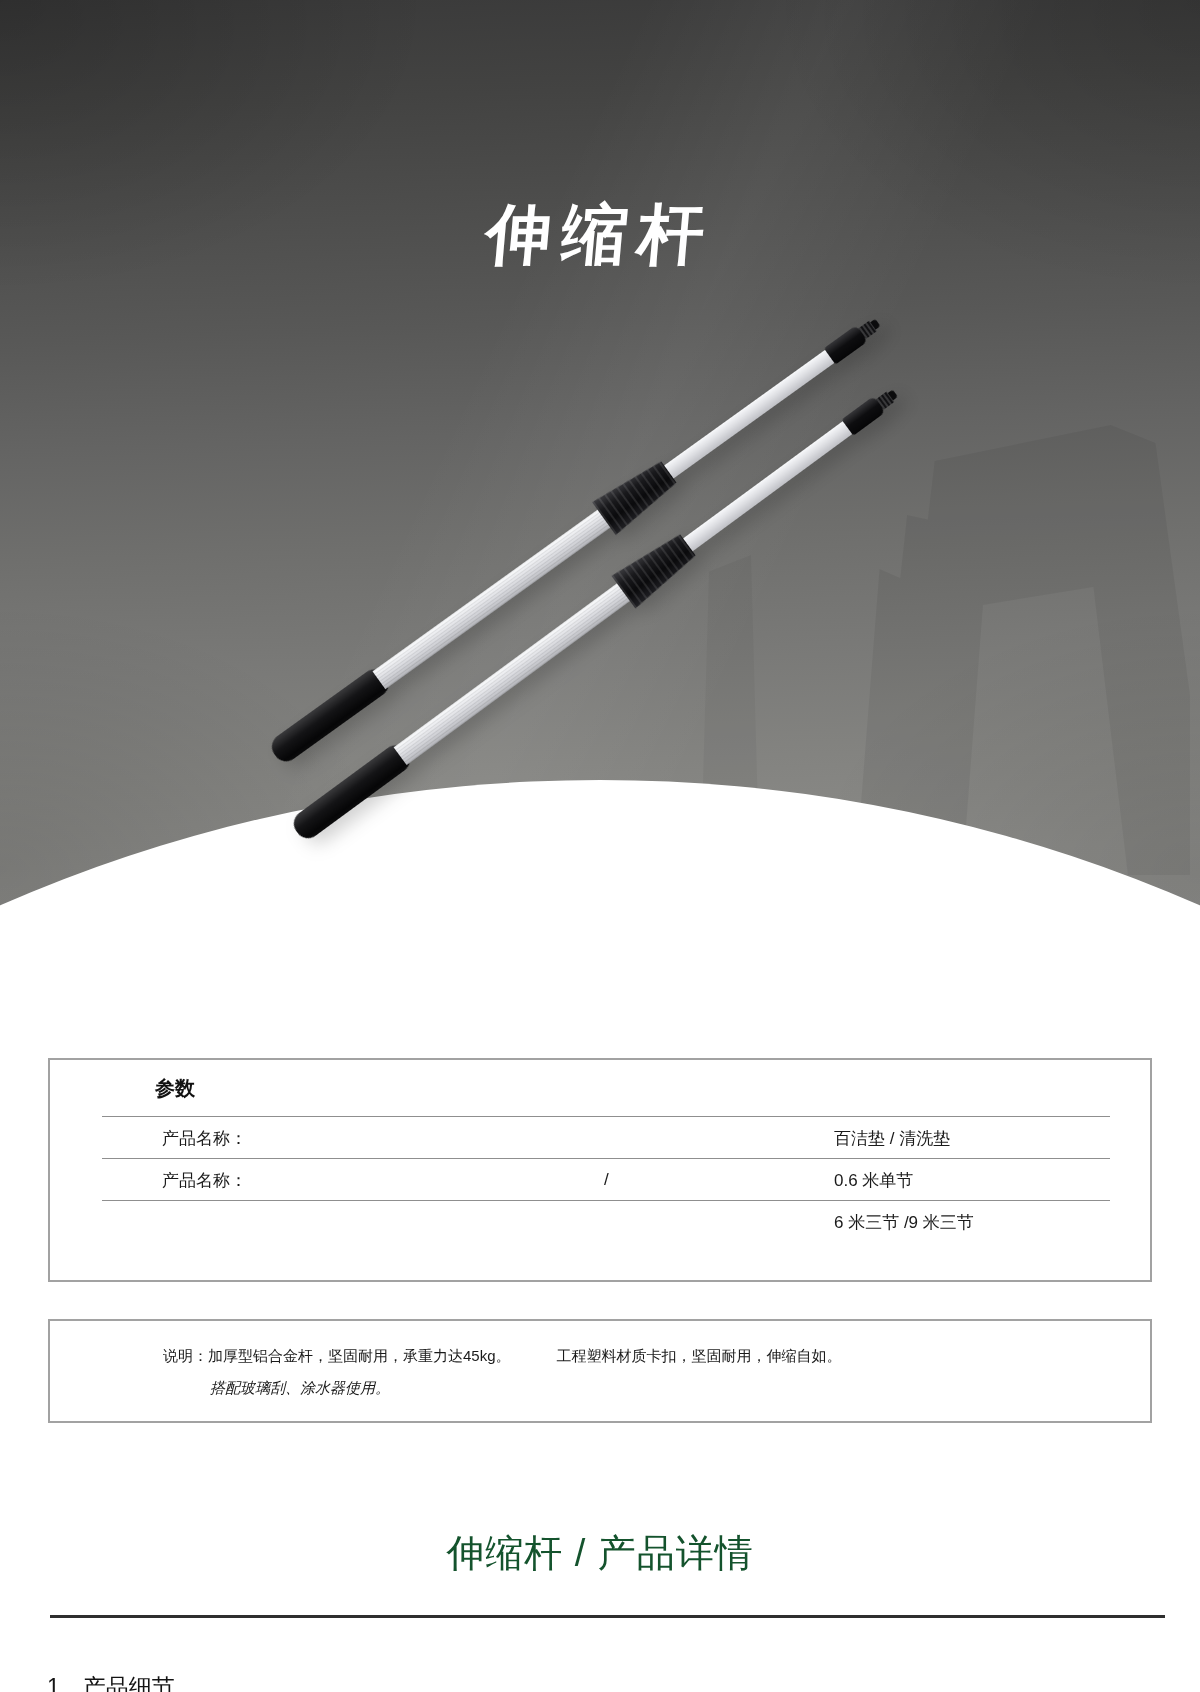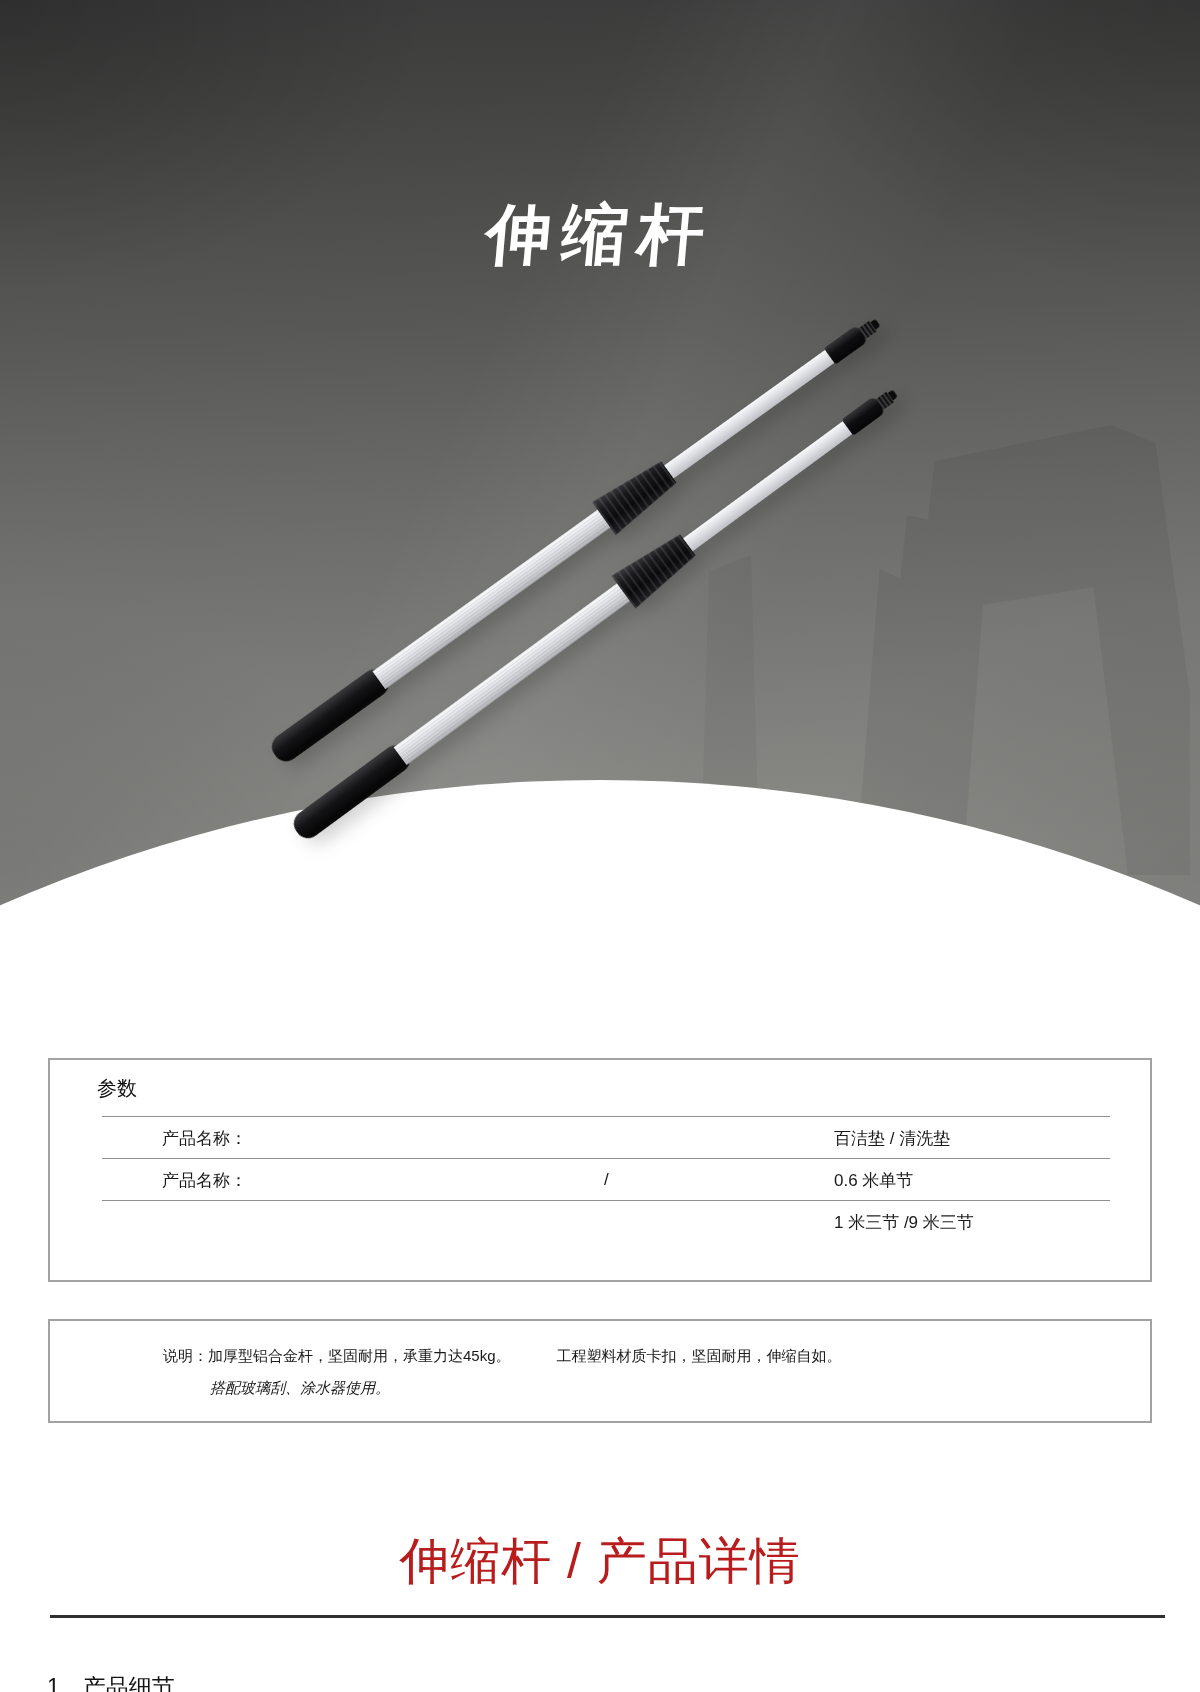--- a/index.html
+++ b/index.html
@@ -79,22 +79,22 @@
       repeating-linear-gradient(90deg, rgba(255,255,255,0.16) 0 2px, rgba(255,255,255,0) 2px 4px),
       #121214;
   }
   .p-tip-cap{width:6px;height:9px;flex:none;background:#0b0b0c;border-radius:0 3px 3px 0;}
   
   .spec-box{
     position:absolute;left:48px;top:1058px;width:1100px;height:220px;
     border:2px solid #a2a2a2;background:#fff;box-sizing:content-box;
   }
   .spec-head{
-    height:56px;display:flex;align-items:center;padding-left:47px;
-    font-size:20px;font-weight:normal;color:#111;
+    height:56px;display:flex;align-items:center;padding-left:105px;
+    font-size:20px;font-weight:bold;color:#111;
   }
   .rule-area{margin:0 40px 0 52px;}
   .spec-row{
     position:relative;height:41px;border-top:1px solid #8f8f8f;
     font-size:17px;color:#1a1a1a;
   }
   .spec-row .cell{position:absolute;top:50%;transform:translateY(-50%);white-space:nowrap;margin-left:8px;}
   .cell-label{left:52px;}
   .cell-mid{left:494px;}
   .cell-value{left:724px;text-align:center;}
@@ -102,21 +102,21 @@
   .note-box{
     position:absolute;left:48px;top:1319px;width:1100px;height:100px;
     border:2px solid #a2a2a2;background:#fff;font-size:15px;color:#1a1a1a;
   }
   .note-line1{position:absolute;left:113px;top:26px;white-space:nowrap;}
   .note-line1 .part2{margin-left:46px;}
   .note-line2{position:absolute;left:160px;top:58px;white-space:nowrap;font-style:italic;}
   
   .section-title{
     position:absolute;left:0;top:1528px;width:100%;text-align:center;
-    font-size:50px;font-weight:400;color:#b91c1c;letter-spacing:1px;
+    font-size:38px;font-weight:400;color:#14532d;letter-spacing:1px;
   }
   .divider{position:absolute;left:50px;top:1615px;width:1115px;height:3px;background:#2f2f2f;}
   .partial-heading{
     position:absolute;left:47px;top:1672px;font-size:23px;color:#141414;white-space:nowrap;
   }
 </style>
 </head>
 <body>
 
 <div class="hero">
@@ -160,21 +160,21 @@
       <span class="cell cell-value">百洁垫 / 清洗垫</span>
     </div>
     <div class="spec-row">
       <span class="cell cell-label">产品名称：</span>
       <span class="cell cell-mid">/</span>
       <span class="cell cell-value">0.6 米单节</span>
     </div>
     <div class="spec-row">
       <span class="cell cell-label"></span>
       <span class="cell cell-mid"></span>
-      <span class="cell cell-value">1 米三节 /9 米三节</span>
+      <span class="cell cell-value">6 米三节 /9 米三节</span>
     </div>
   </div>
 </div>
 
 <div class="note-box">
   <div class="note-line1">
     <span class="part1">说明：加厚型铝合金杆，坚固耐用，承重力达45kg。</span><span class="part2">工程塑料材质卡扣，坚固耐用，伸缩自如。</span>
   </div>
   <div class="note-line2">搭配玻璃刮、涂水器使用。</div>
 </div>

